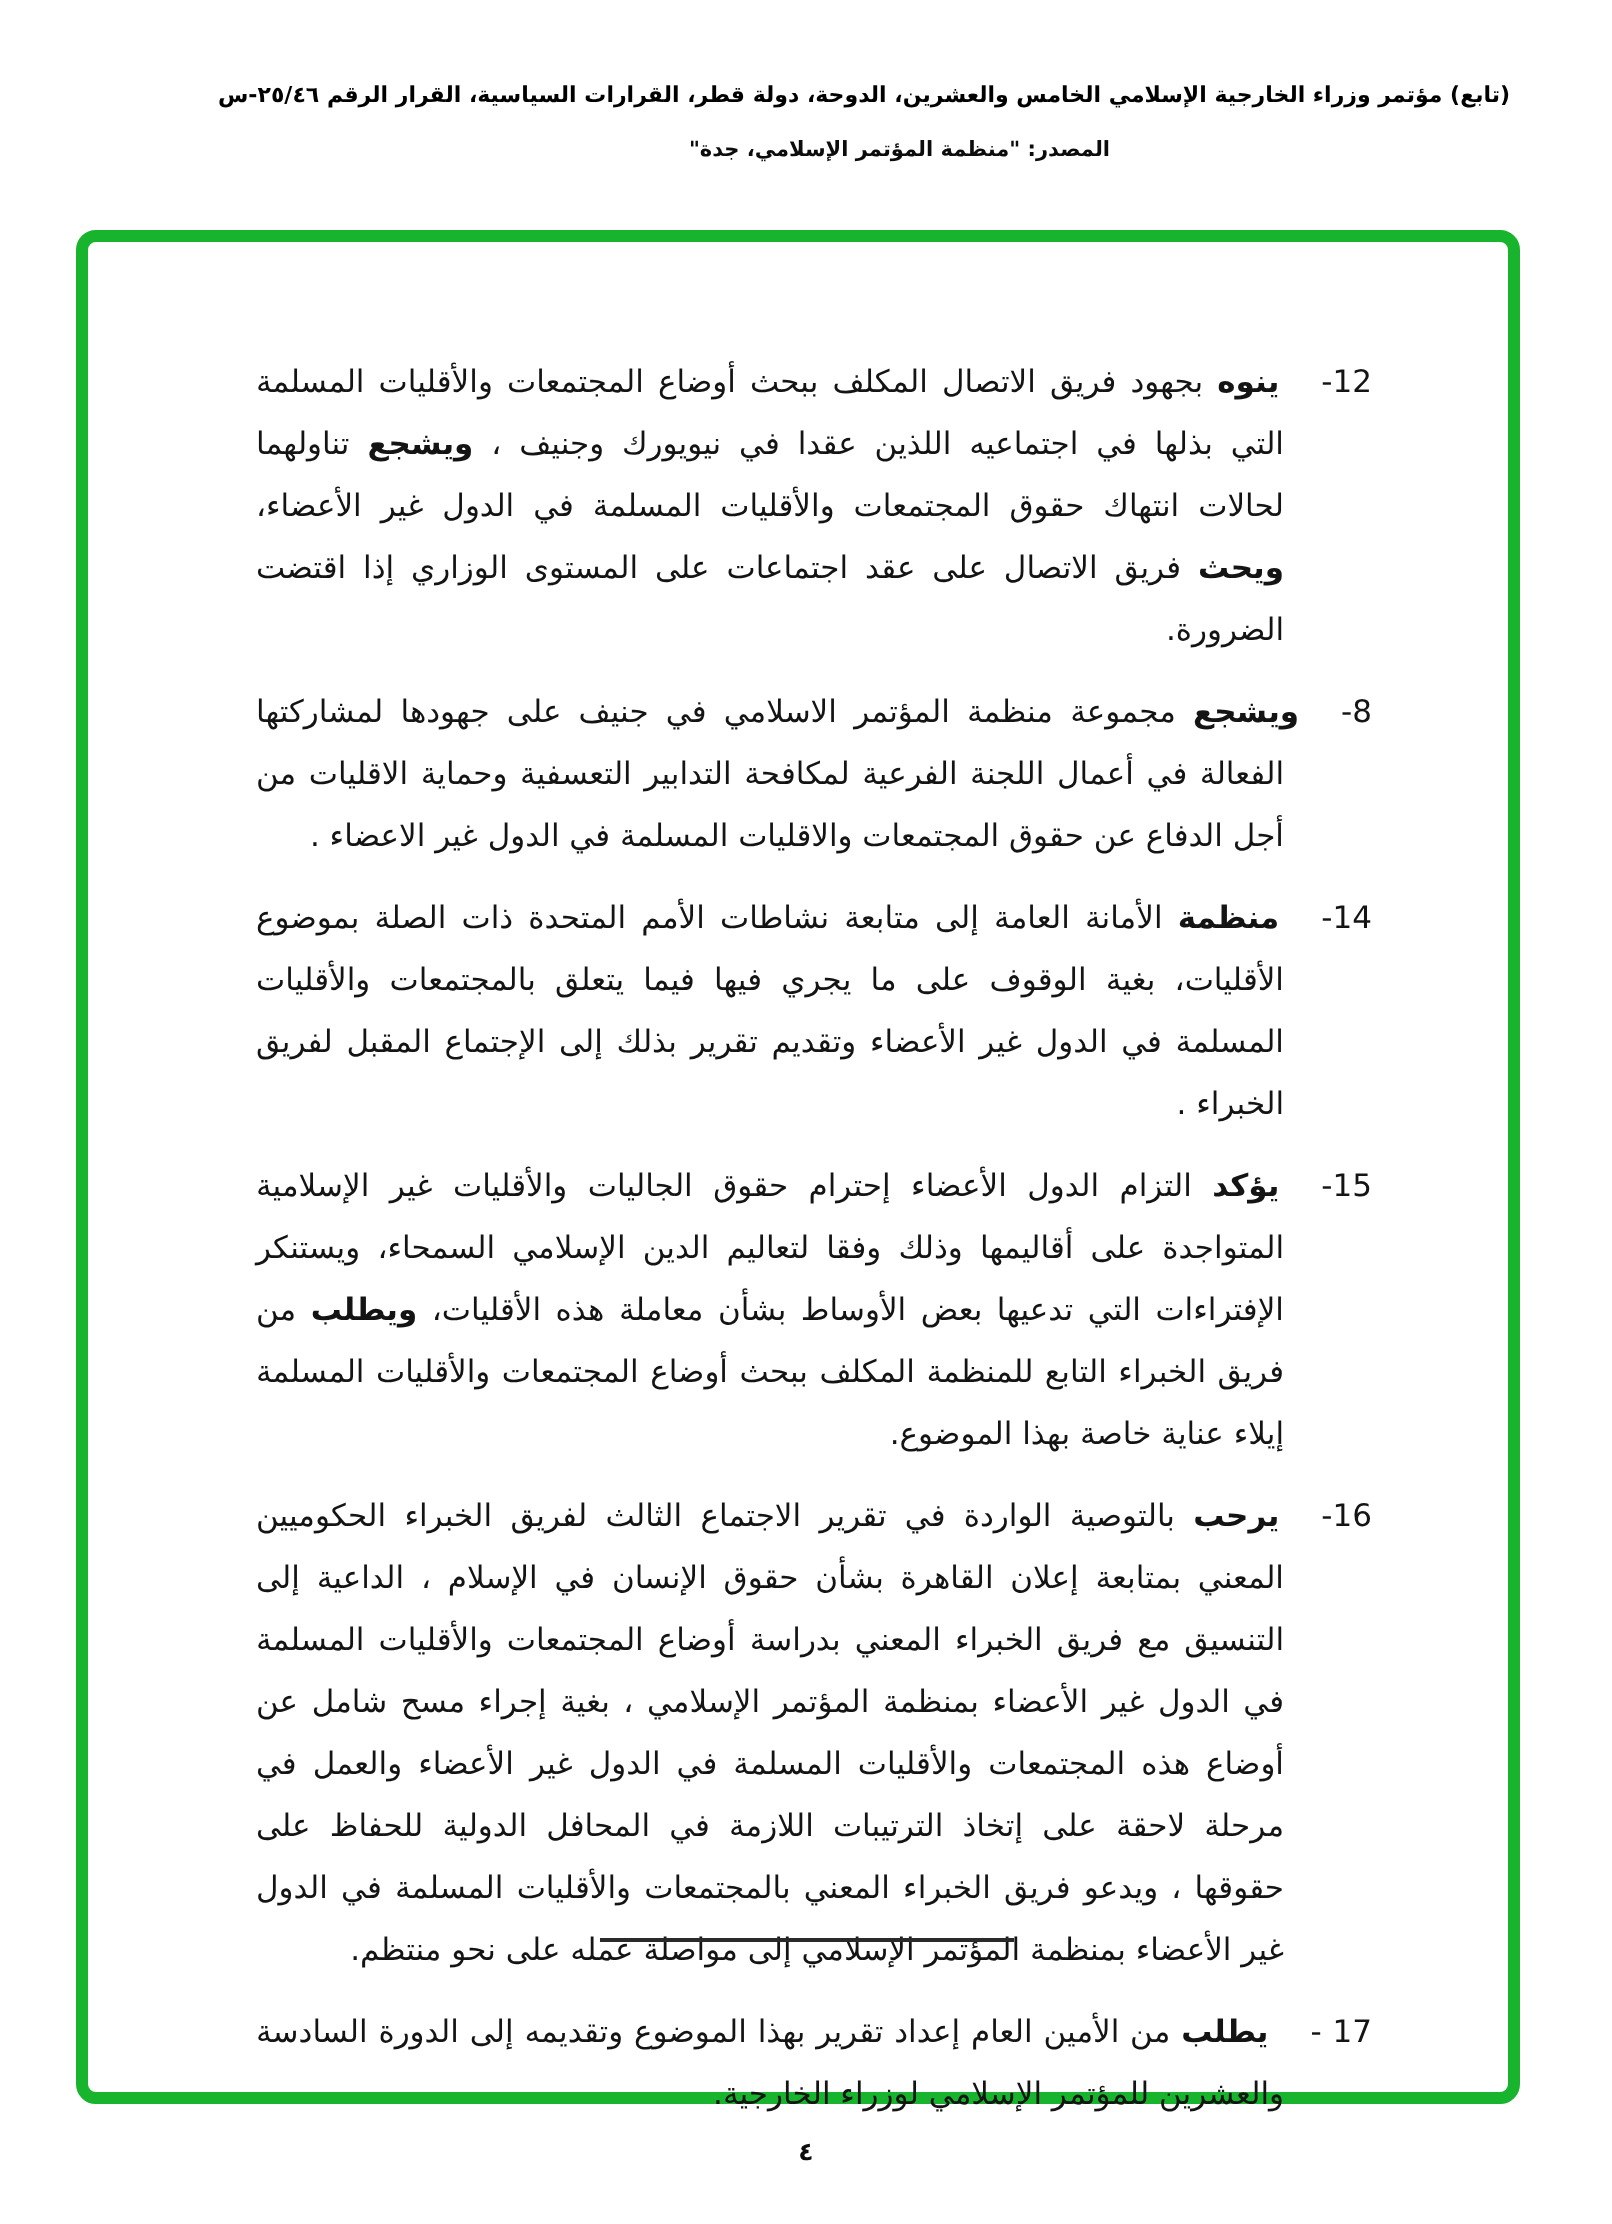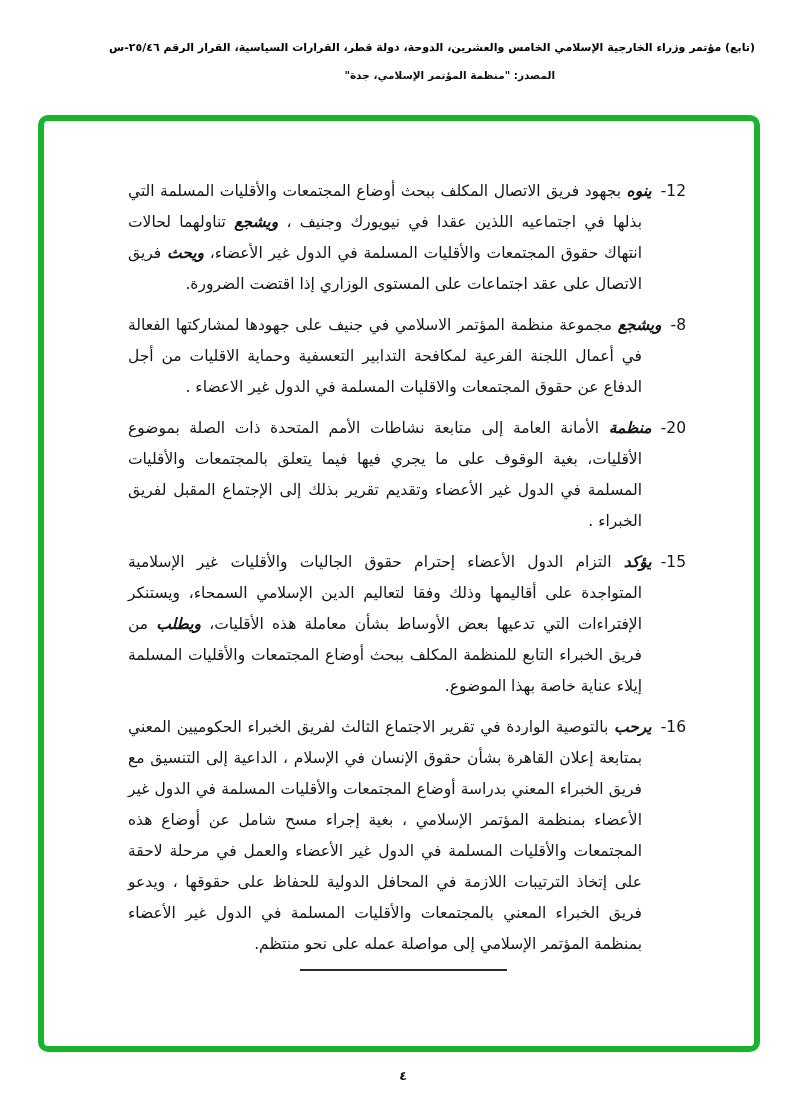--- a/index.html
+++ b/index.html
@@ -48,22 +48,22 @@
     text-align:justify;
     font-size:15.5px;
     line-height:31px;
     color:#141414;
   }
   .para {
     margin:0 0 10px 0;
     padding-right:44px;
     text-indent:-44px;
   }
-  .para .num { margin-left:9px; }
-  .para .b   { font-weight:bold;font-style:italic; }
+  .para .num { margin-left:21px; }
+  .para .b   { font-weight:bold; }
   
   .separator {
     position:absolute;
     left:300px; top:969px;
     width:207px; height:0;
     border-top:2px solid #2a2a2a;
   }
   .page-num {
     position:absolute;
     left:393px; top:1068px;
@@ -81,22 +81,23 @@
   <div>
     <div class="header-line1">(تابع) مؤتمر وزراء الخارجية الإسلامي الخامس والعشرين، الدوحة، دولة قطر، القرارات السياسية، القرار الرقم ٢٥/٤٦-س</div>
     <div class="header-line2">المصدر:  "منظمة المؤتمر الإسلامي، جدة"</div>
   </div>
 
   <div class="green-frame" style="border-color: rgb(24, 180, 46);"></div>
 
   <div class="content" id="paragraphs">
       <div class="para"><span class="num">12-</span><span class="b">ينوه</span><span> بجهود فريق الاتصال المكلف ببحث أوضاع المجتمعات والأقليات المسلمة التي بذلها في اجتماعيه اللذين عقدا في نيويورك وجنيف ، </span><span class="b">ويشجع</span><span> تناولهما لحالات انتهاك حقوق المجتمعات والأقليات المسلمة في الدول غير الأعضاء، </span><span class="b">ويحث</span><span> فريق الاتصال على عقد اجتماعات على المستوى الوزاري إذا اقتضت الضرورة.</span></div>
       <div class="para"><span class="num">8-</span><span class="b">ويشجع</span><span> مجموعة منظمة المؤتمر الاسلامي في جنيف على جهودها لمشاركتها الفعالة في أعمال اللجنة الفرعية لمكافحة التدابير التعسفية وحماية الاقليات من أجل الدفاع عن حقوق المجتمعات والاقليات المسلمة في الدول غير الاعضاء .</span></div>
-      <div class="para"><span class="num">20-</span><span class="b">منظمة</span><span> الأمانة العامة إلى متابعة نشاطات الأمم المتحدة ذات الصلة بموضوع الأقليات، بغية الوقوف على ما يجري فيها فيما يتعلق بالمجتمعات والأقليات المسلمة في الدول غير الأعضاء وتقديم تقرير بذلك إلى الإجتماع المقبل لفريق الخبراء .</span></div>
+      <div class="para"><span class="num">14-</span><span class="b">منظمة</span><span> الأمانة العامة إلى متابعة نشاطات الأمم المتحدة ذات الصلة بموضوع الأقليات، بغية الوقوف على ما يجري فيها فيما يتعلق بالمجتمعات والأقليات المسلمة في الدول غير الأعضاء وتقديم تقرير بذلك إلى الإجتماع المقبل لفريق الخبراء .</span></div>
       <div class="para"><span class="num">15-</span><span class="b">يؤكد</span><span> التزام الدول الأعضاء إحترام حقوق الجاليات والأقليات غير الإسلامية المتواجدة على أقاليمها وذلك وفقا لتعاليم الدين الإسلامي السمحاء، ويستنكر الإفتراءات التي تدعيها بعض الأوساط بشأن معاملة هذه الأقليات، </span><span class="b">ويطلب</span><span> من فريق الخبراء التابع للمنظمة المكلف ببحث أوضاع المجتمعات والأقليات المسلمة إيلاء عناية خاصة بهذا الموضوع.</span></div>
       <div class="para"><span class="num">16-</span><span class="b">يرحب</span><span> بالتوصية الواردة في تقرير الاجتماع الثالث لفريق الخبراء الحكوميين المعني بمتابعة إعلان القاهرة بشأن حقوق الإنسان في الإسلام ، الداعية إلى التنسيق مع فريق الخبراء المعني بدراسة أوضاع المجتمعات والأقليات المسلمة في الدول غير الأعضاء بمنظمة المؤتمر الإسلامي ، بغية إجراء مسح شامل عن أوضاع هذه المجتمعات والأقليات المسلمة في الدول غير الأعضاء والعمل في مرحلة لاحقة على إتخاذ الترتيبات اللازمة في المحافل الدولية للحفاظ على حقوقها ، ويدعو فريق الخبراء المعني بالمجتمعات والأقليات المسلمة في الدول غير الأعضاء بمنظمة المؤتمر الإسلامي إلى مواصلة عمله  على نحو منتظم.</span></div>
+      <div class="para"><span class="num">17 -</span><span class="b">يطلب</span><span> من الأمين العام إعداد تقرير بهذا الموضوع وتقديمه إلى الدورة السادسة  والعشرين للمؤتمر الإسلامي لوزراء الخارجية.</span></div>
     </div>
 
   <div class="separator"></div>
 
   <div class="page-num">٤</div>
 
 </div>
 
 </body></html>

